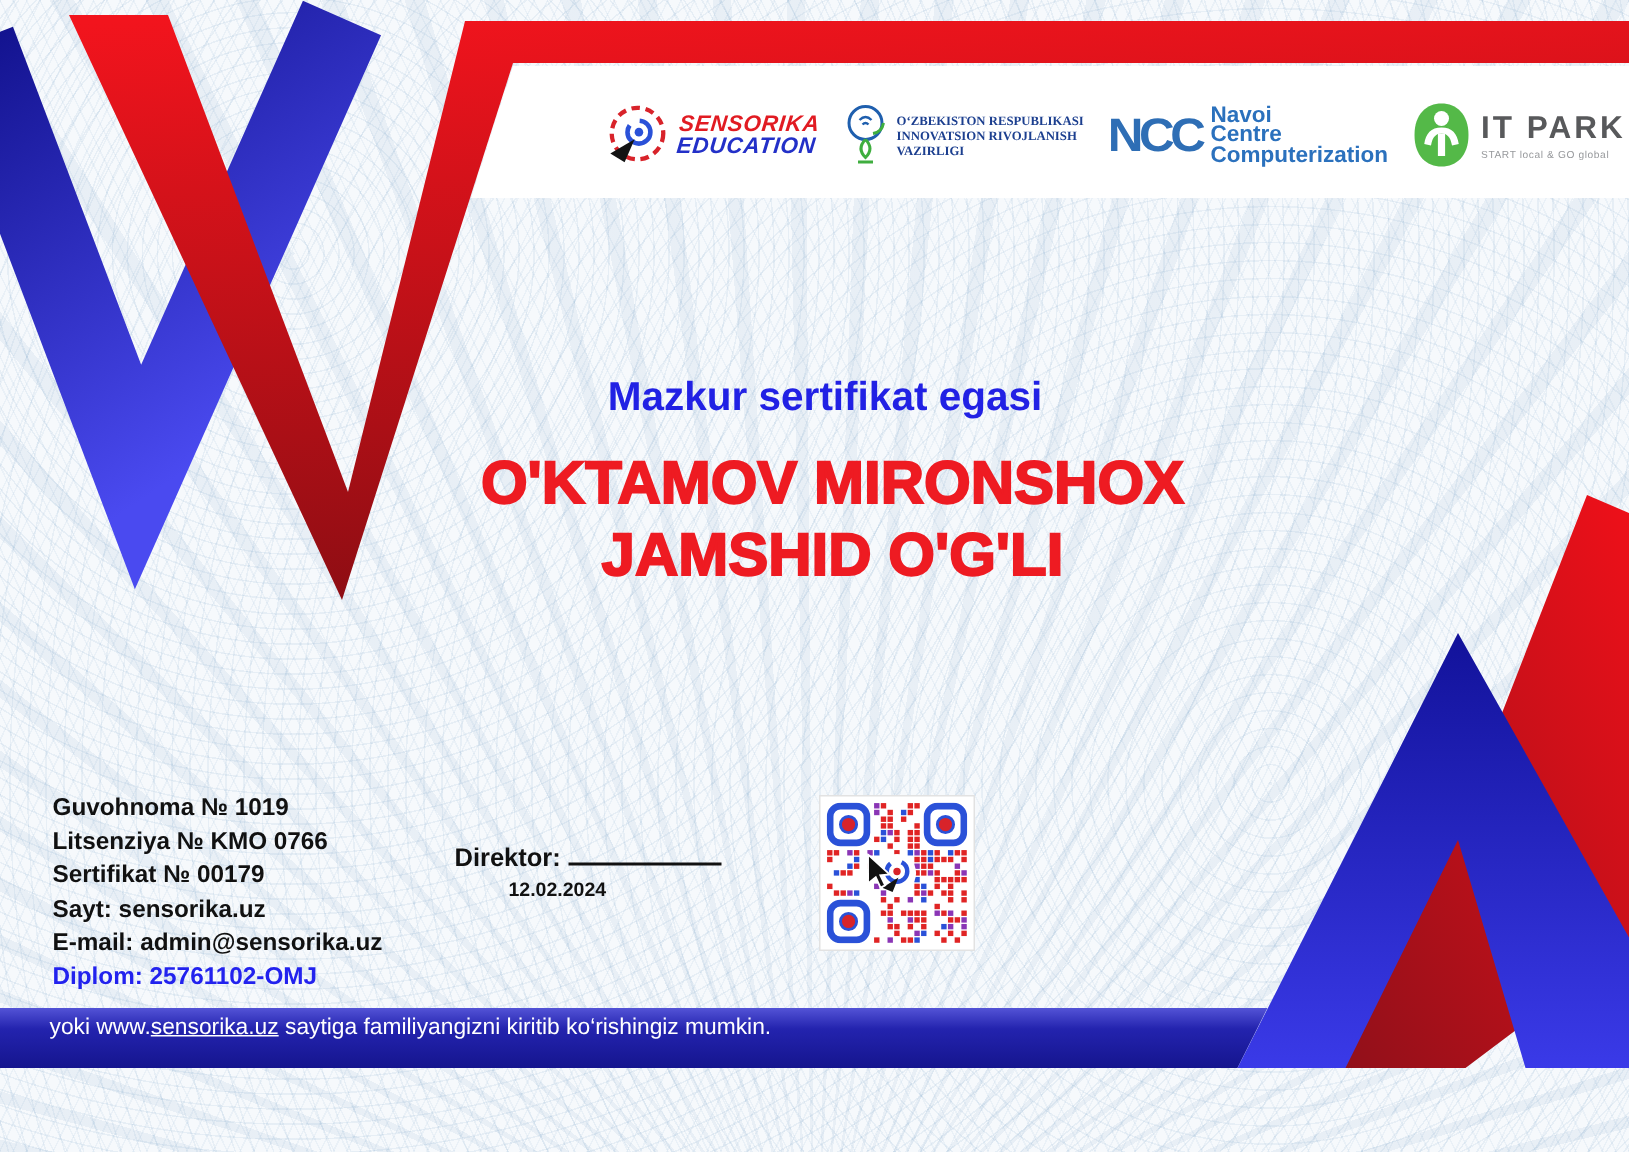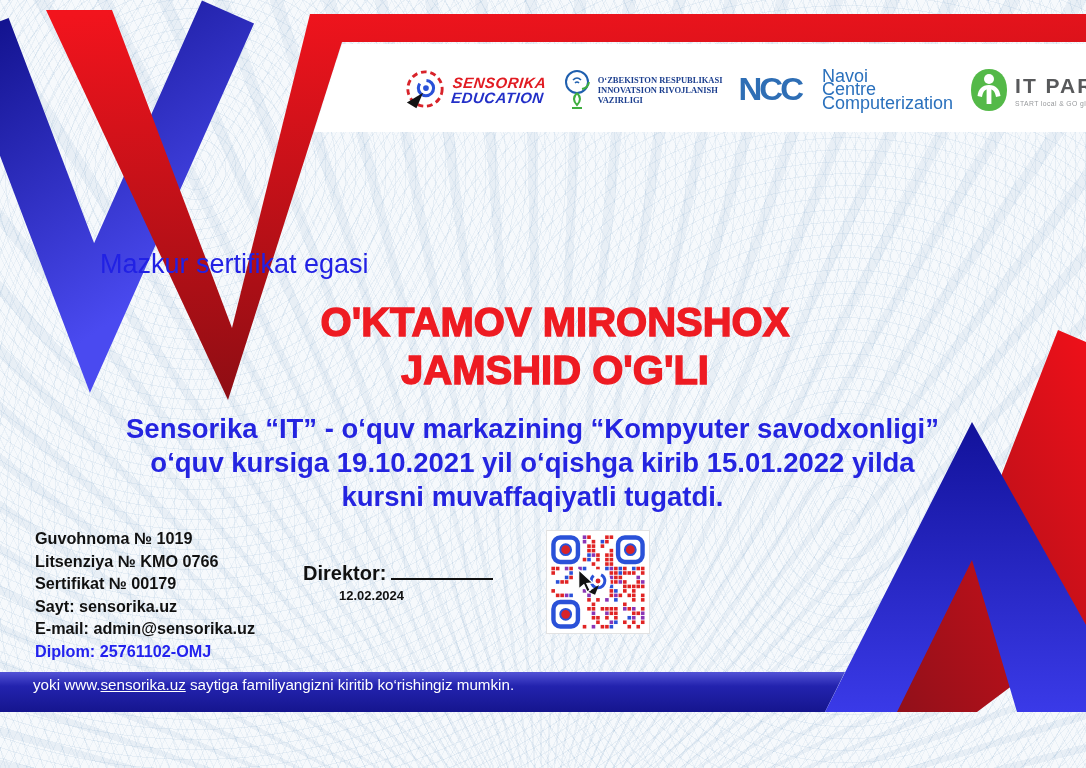--- a/index.html
+++ b/index.html
@@ -17,41 +17,41 @@
   .decor{position:absolute;left:0;top:0;z-index:1;}
   .content{position:absolute;left:0;top:0;width:100%;height:100%;z-index:2;}
 
   
   .logos{position:absolute;left:404px;top:50px;width:672px;height:80px;display:flex;align-items:center;gap:16px;}
   .logo-item{display:flex;align-items:center;gap:6px;white-space:nowrap;}
   .sens-text{font-style:italic;font-weight:bold;font-size:15px;line-height:15px;letter-spacing:.5px;transform:skewX(-6deg);}
   .sens-text .l1{color:#e11b22;} .sens-text .l2{color:#2330c8;}
   .min-text{font-family:"Liberation Serif",serif;font-weight:bold;font-size:8.5px;line-height:10px;color:#1c3f8f;}
   .ncc-abbr{font-weight:bold;font-size:33px;letter-spacing:-3px;color:#2e6eb5;transform:scaleY(.95);}
-  .ncc-text{font-weight:normal;font-size:18px;line-height:13.5px;color:#2b71bd;margin-left:15px;}
+  .ncc-text{font-weight:bold;font-size:15px;line-height:13.5px;color:#2b71bd;}
   .itp-name{font-weight:bold;font-size:21px;letter-spacing:2px;color:#58595b;}
   .itp-tag{font-size:6.8px;color:#97999c;letter-spacing:.4px;margin-top:2px;}
 
   
   .title{position:absolute;left:352px;top:124px;width:720px;text-align:center;
     font-size:97px;font-weight:bold;letter-spacing:3px;color:#f0131c;line-height:1.08;
     -webkit-text-stroke:2.5px #f0131c;}
-  .subtitle{position:absolute;left:100px;top:249px;width:900px;text-align:left;
-    font-size:27px;font-weight:normal;color:#2121e4;}
+  .subtitle{position:absolute;left:100px;top:249px;width:900px;text-align:center;
+    font-size:27px;font-weight:bold;color:#2121e4;}
   .recipient{position:absolute;left:105px;top:298px;width:900px;text-align:center;
     font-size:40px;font-weight:bold;color:#ee1b22;line-height:48px;-webkit-text-stroke:1.4px #ee1b22;}
   .bodytext{position:absolute;left:80px;top:412px;width:905px;text-align:center;
     font-size:27.5px;font-weight:bold;color:#2424e0;line-height:34px;}
 
   
   .details{position:absolute;left:35px;top:527px;font-size:16.2px;font-weight:bold;color:#111;line-height:22.5px;}
   .details .diplom{color:#2222ee;}
 
   .director{position:absolute;left:303px;top:562px;font-weight:bold;color:#111;}
-  .director .row1{font-size:20px;}
+  .director .row1{font-size:17px;}
   .director .sig{display:inline-block;width:102px;border-bottom:2px solid #111;height:13px;margin-left:5px;
     font-size:17.5px;letter-spacing:-1px;overflow:hidden;color:#111;}
   .director .date{font-size:13px;margin-top:3px;margin-left:36px;}
 
   
   .qr{position:absolute;left:546px;top:530px;width:104px;height:104px;background:#fff;
     border:1px solid #e2e2e2;box-sizing:border-box;padding:4px;}
   .cursor{position:absolute;left:577px;top:569px;z-index:9;}
 
   
@@ -167,25 +167,20 @@
     </div>
 
 
     <div class="subtitle">Mazkur sertifikat egasi</div>
 
     <div class="recipient">
       <div>O'KTAMOV MIRONSHOX</div>
       <div>JAMSHID O'G'LI</div>
     </div>
 
-    <div class="bodytext">
-      <div>Sensorika “IT” - o‘quv markazining “Kompyuter savodxonligi”</div>
-      <div>o‘quv kursiga 19.10.2021 yil o‘qishga kirib 15.01.2022 yilda</div>
-      <div>kursni muvaffaqiyatli tugatdi.</div>
-    </div>
 
     <div class="details">
       <div>Guvohnoma № 1019</div>
       <div>Litsenziya № KMO 0766</div>
       <div>Sertifikat № 00179</div>
       <div>Sayt: sensorika.uz</div>
       <div>E-mail: admin@sensorika.uz</div>
       <div class="diplom">Diplom: 25761102-OMJ</div>
     </div>
 

